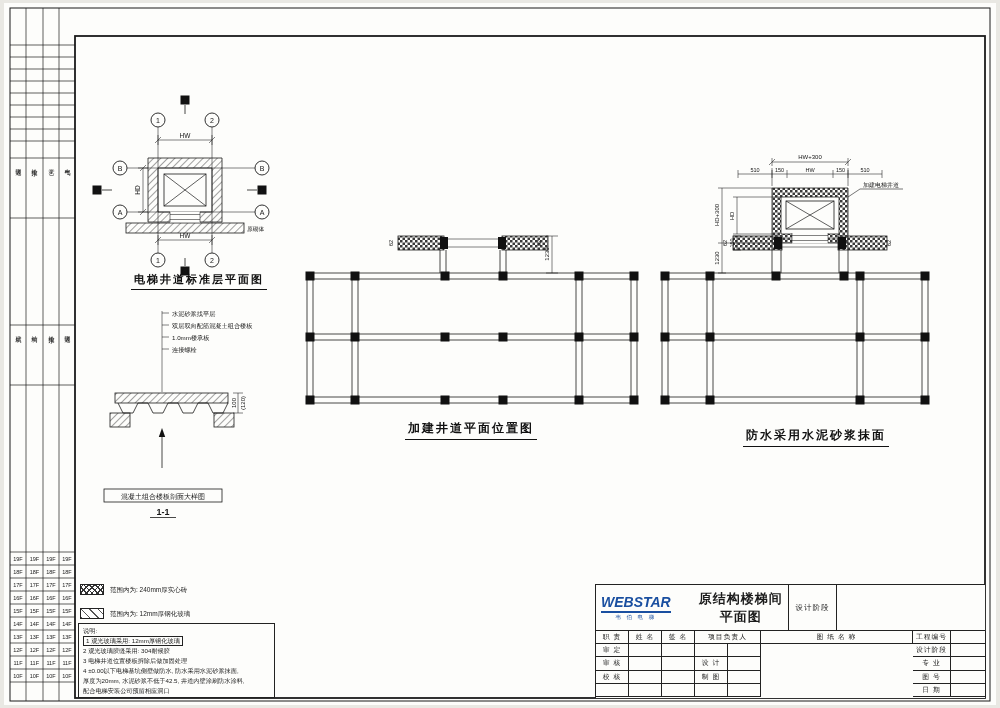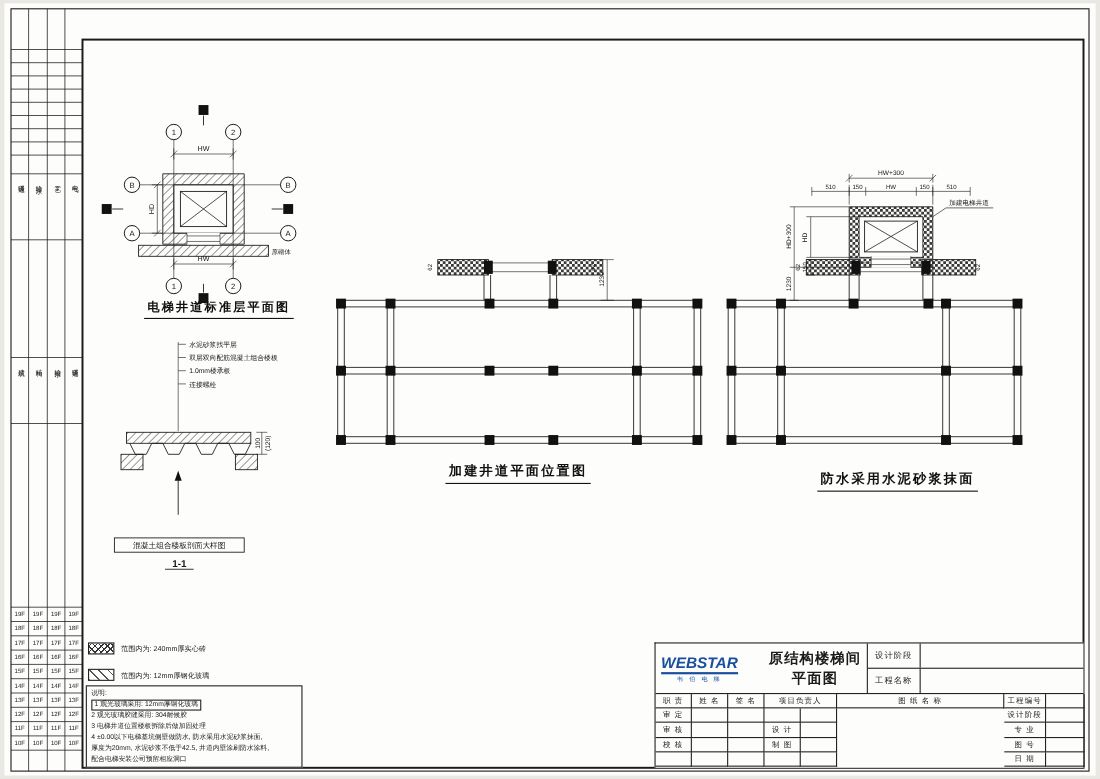--- a/index.html
+++ b/index.html
@@ -294,24 +294,20 @@
           <div class="logo-main">WEBSTAR</div>
           <div class="logo-sub">韦 伯 电 梯</div>
         </div>
         <div class="co-name">原结构楼梯间平面图</div>
       </div>
       <div class="tb-proj">
         <div class="pr">
             <div class="pl">设计阶段</div>
             <div class="pv"></div>
           </div>
-        <div class="pr">
-            <div class="pl">工程名称</div>
-            <div class="pv"></div>
-          </div>
       </div>
     </div>
     <div class="tb-grid">
       <div class="tc" style="grid-area:1/1">职 责</div>
       <div class="tc" style="grid-area:1/2">姓 名</div>
       <div class="tc" style="grid-area:1/3">签 名</div>
       <div class="tc" style="grid-area:1/4/2/6">项目负责人</div>
       <div class="tc" style="grid-area:1/6">图 纸 名 称</div>
       <div class="tc" style="grid-area:1/7">工程编号</div>
       <div class="tc" style="grid-area:1/8"></div>

